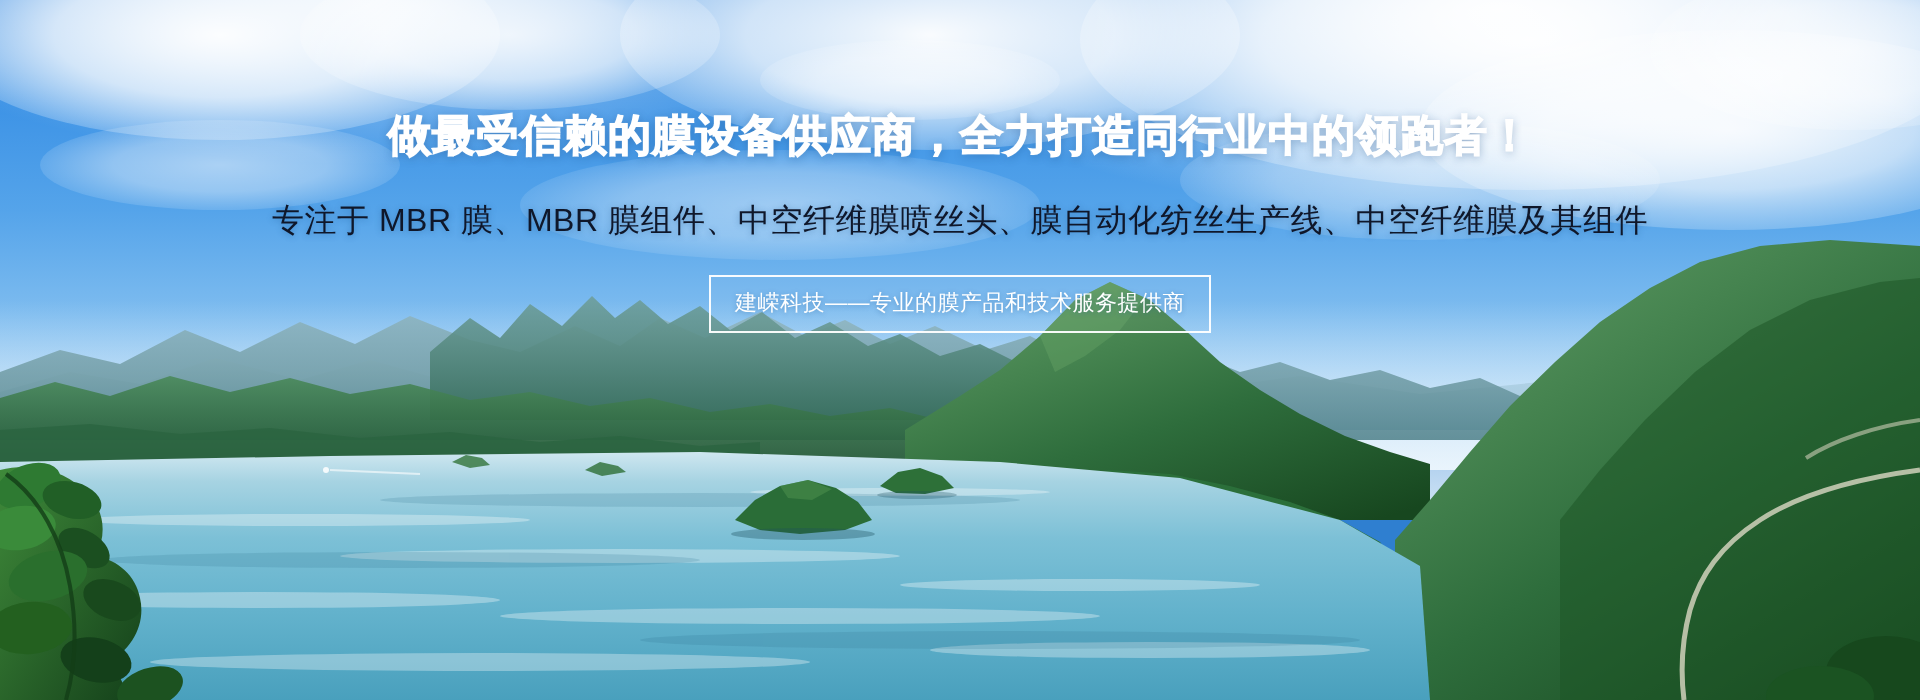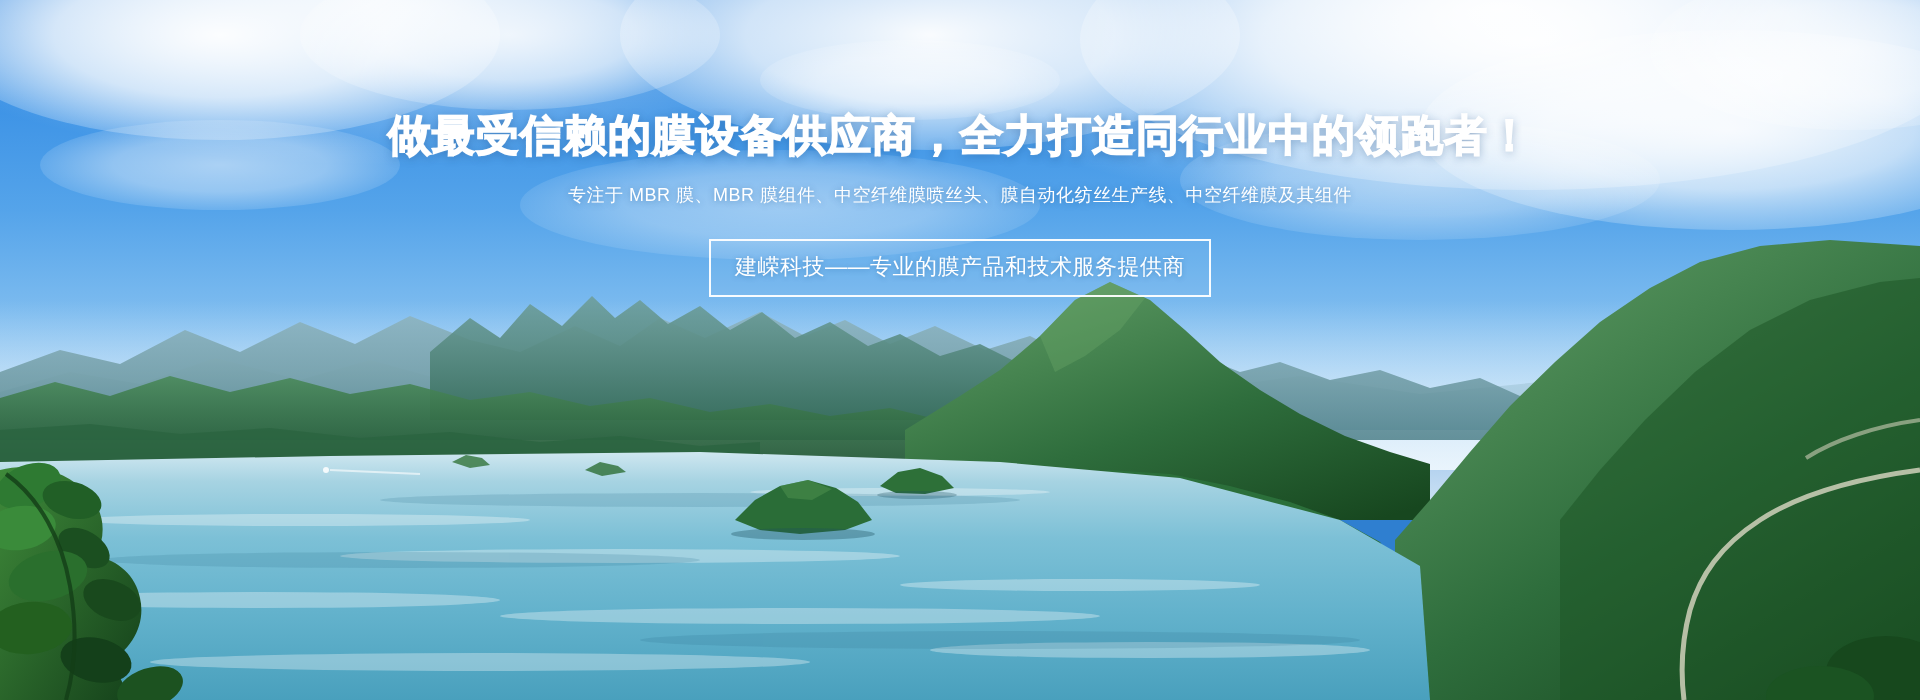--- a/index.html
+++ b/index.html
@@ -56,23 +56,23 @@
     font-size:43px;
     font-weight:bold;
     color:#ffffff;
     letter-spacing:1px;
     line-height:1.1;
     text-shadow:0 2px 10px rgba(20,70,130,.45), 0 0 2px rgba(255,255,255,.6);
     white-space:nowrap;
     -webkit-text-stroke:1.5px #ffffff;
   }
   .subline {
-    margin-top:24px;
-    font-size:18px;
-    color:#ffffff;
+    margin-top:40px;
+    font-size:32px;
+    color:#0f172a;
     letter-spacing:.5px;
     white-space:nowrap;
     text-shadow:0 1px 6px rgba(30,90,150,.45);
   }
   .tagbox {
     margin-top:32px;
     border:2px solid rgba(255,255,255,.95);
     padding:11px 24px 13px;
     font-size:22px;
     color:#ffffff;

